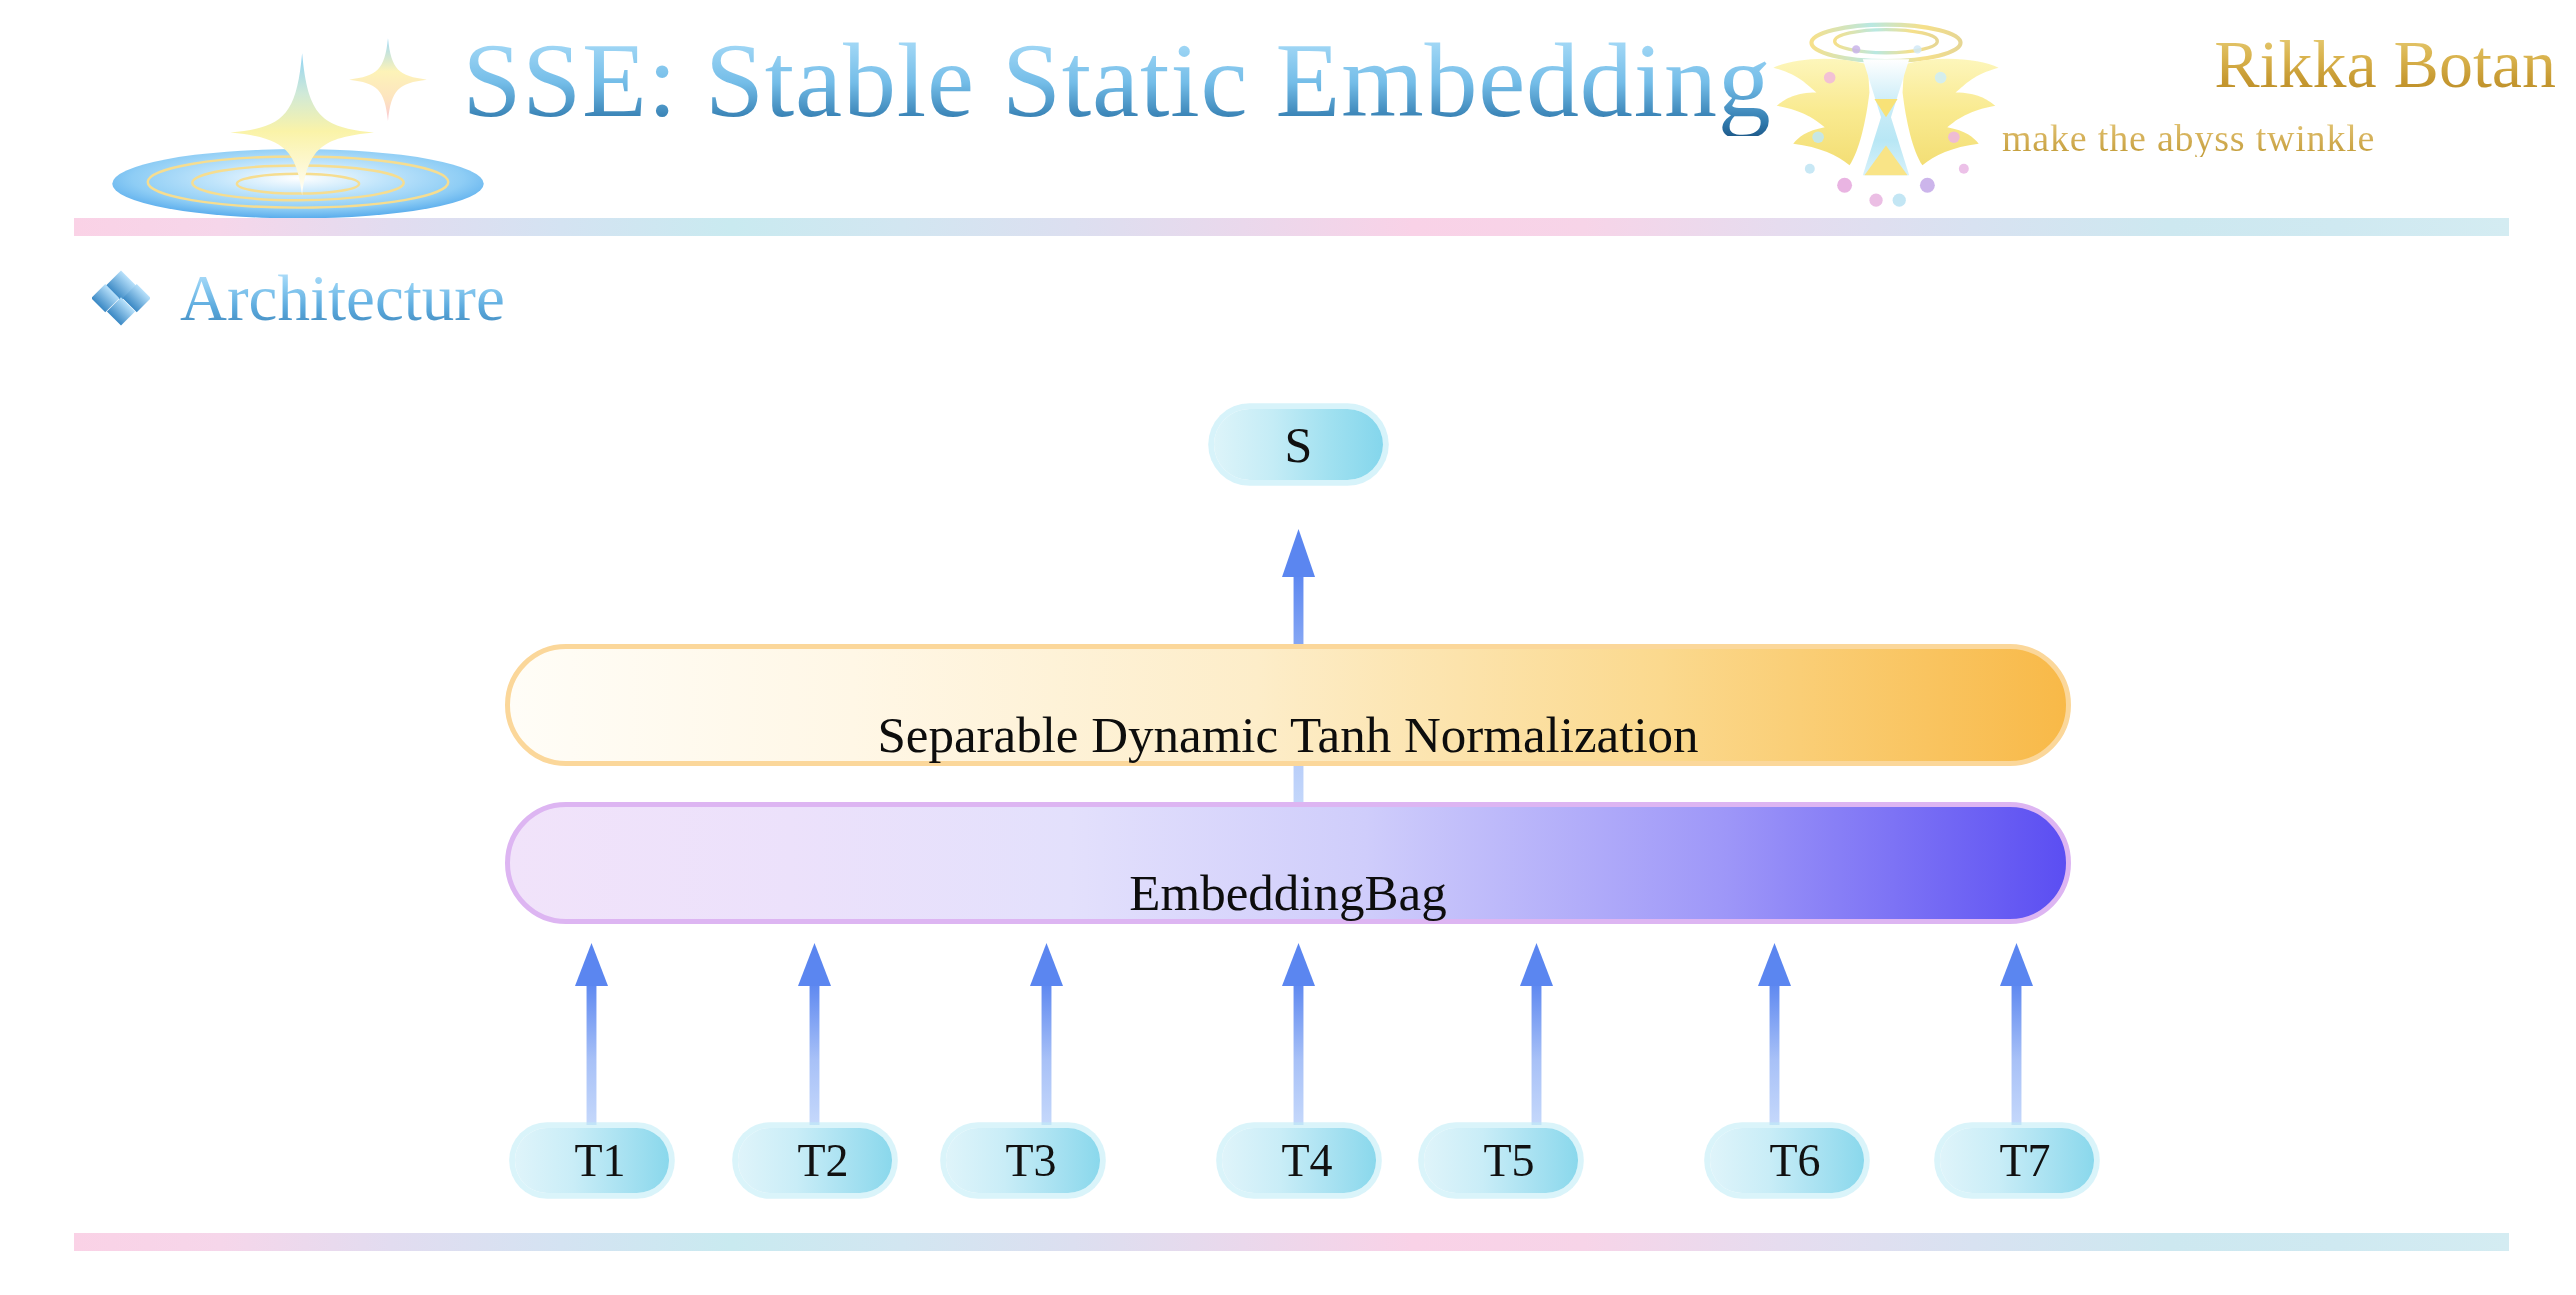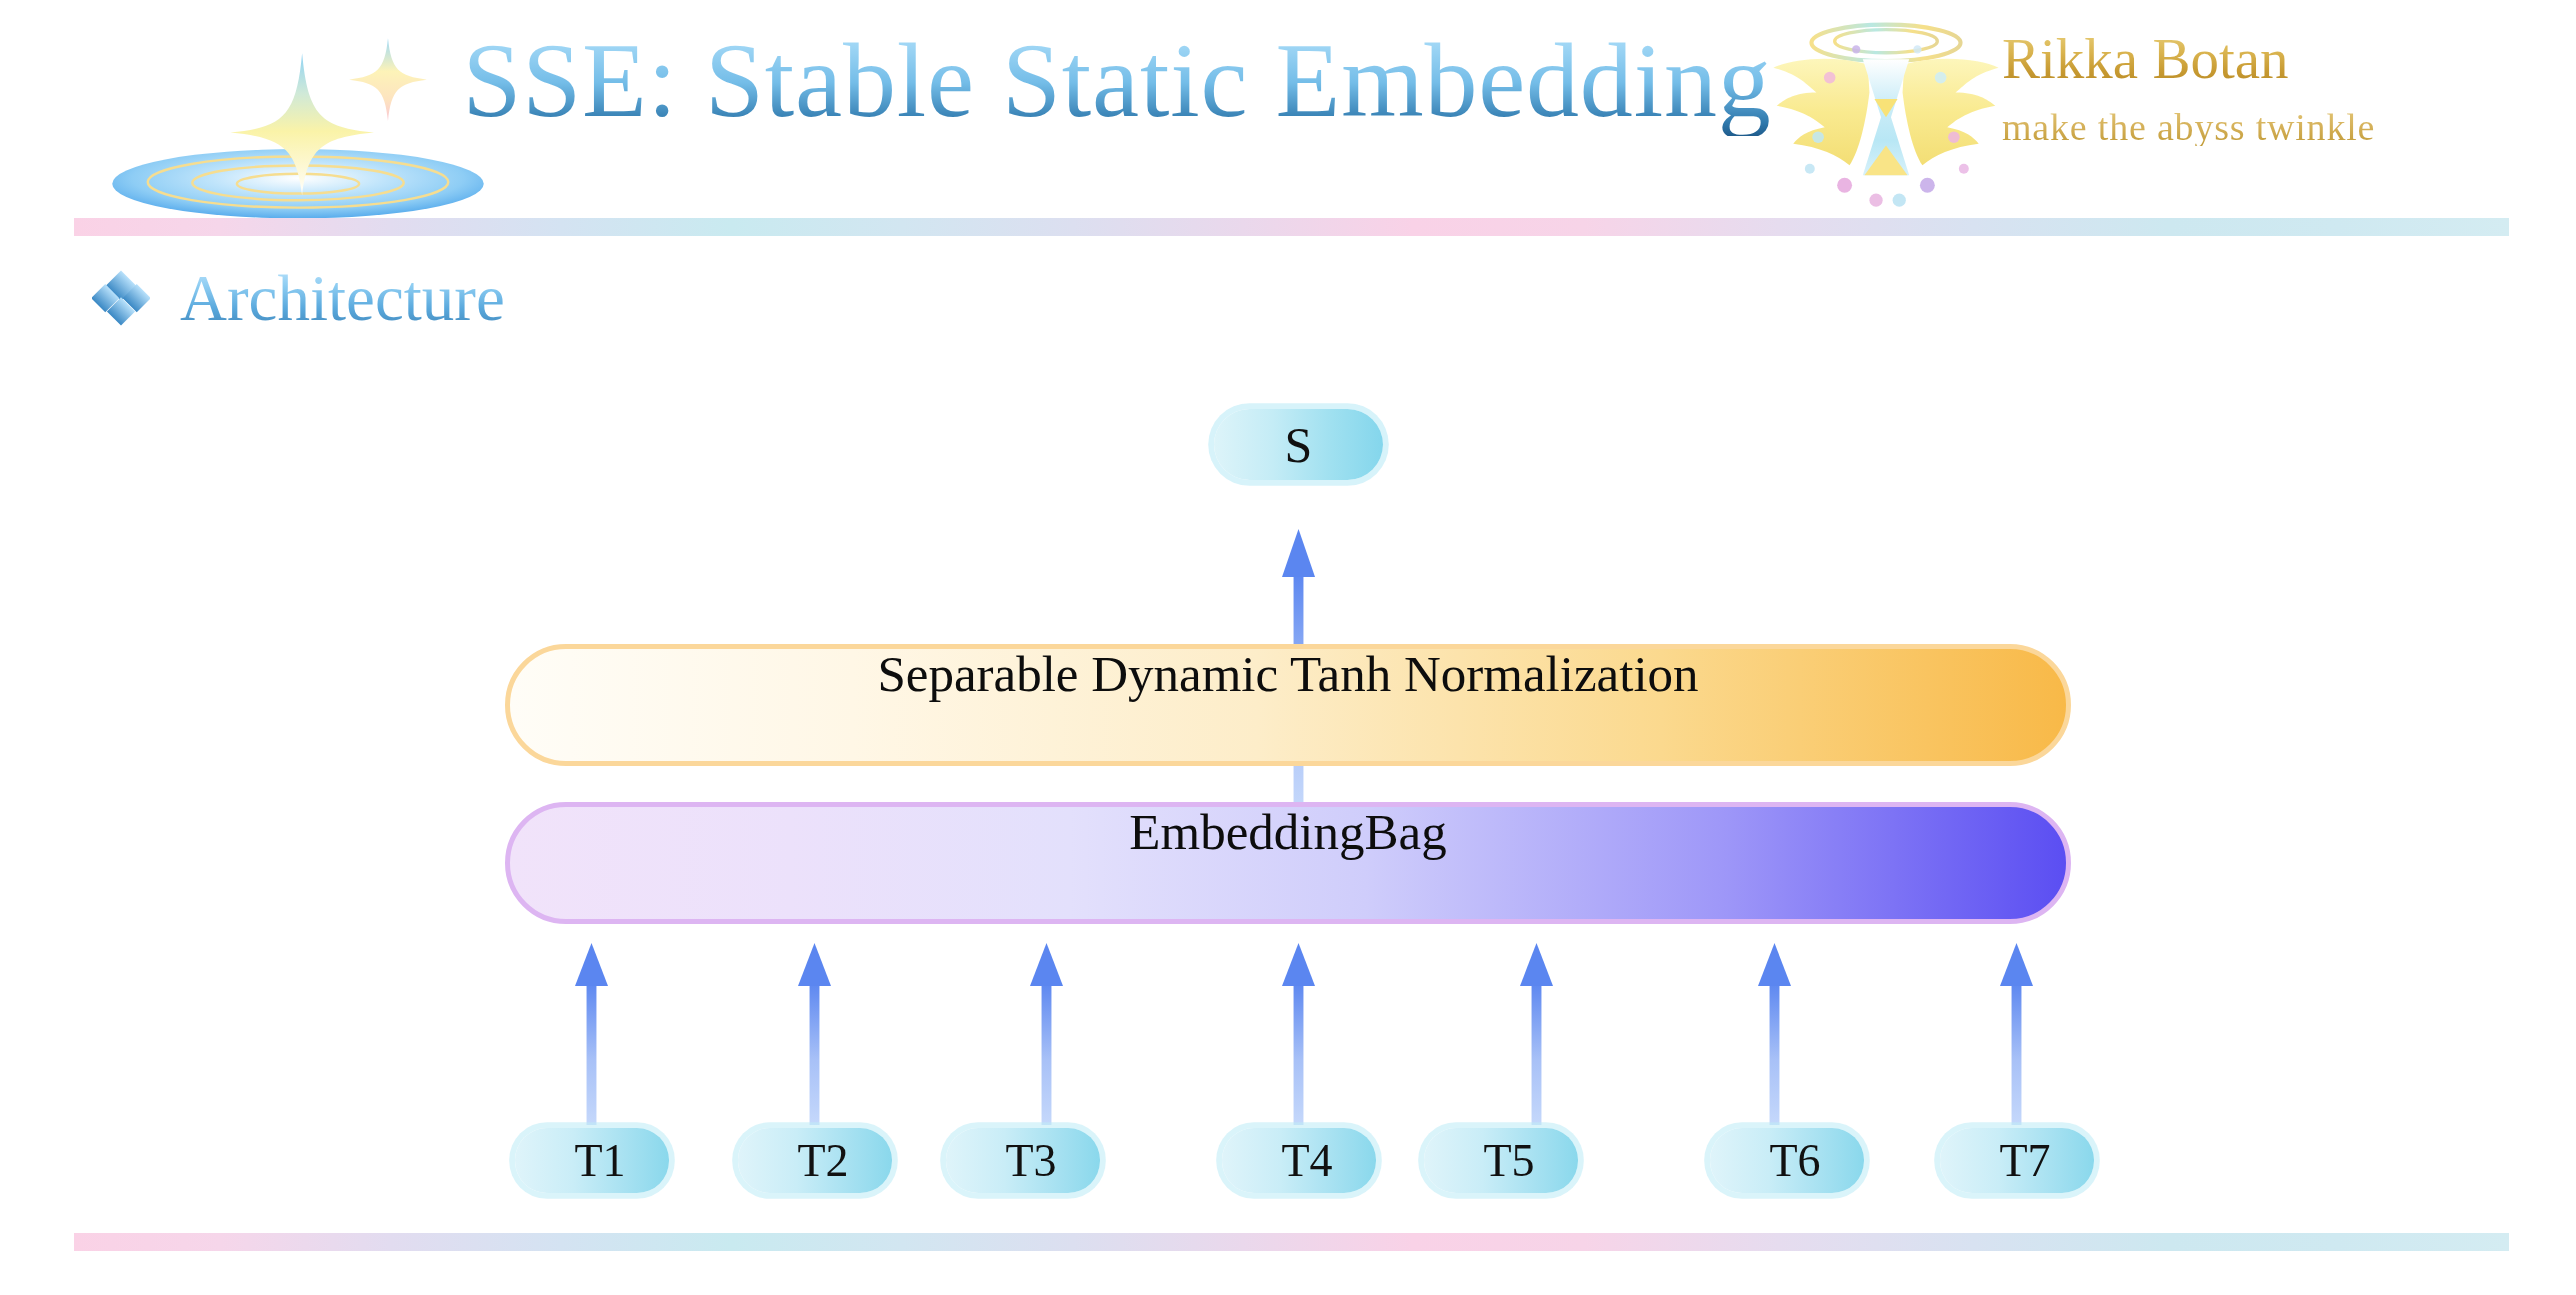--- a/index.html
+++ b/index.html
@@ -18,23 +18,23 @@
     font-size:106px;line-height:1.05;white-space:nowrap;letter-spacing:0.8px;
     background:linear-gradient(180deg,#a8dcf7 0%,#9fd6f5 18%,#74bde8 52%,#2f79ad 88%,#1f5c8c 100%);
     -webkit-background-clip:text;background-clip:text;color:transparent;
     -webkit-text-fill-color:transparent;
   }
 
   #brand{position:absolute;left:1770px;top:8.3px;width:794px;height:207px;}
   #brand-mark{position:absolute;left:0px;top:5px;width:232px;height:207px;}
   #brand-text{position:absolute;left:232px;top:21.5px;width:554px;height:174px;}
   #brand-name{
-    font-size:57px;line-height:1.0;white-space:nowrap;
+    font-size:68px;line-height:1.0;white-space:nowrap;
     background:linear-gradient(180deg,#e8cf7a 0%,#d9b34e 40%,#c79a32 72%,#b88a25 100%);
-    -webkit-background-clip:text;background-clip:text;color:transparent;
+    -webkit-background-clip:text;background-clip:text;color:transparent;text-align:right;
     -webkit-text-fill-color:transparent;
   }
   #brand-tagline{
     margin-top:21px;font-size:38px;line-height:1.0;white-space:nowrap;letter-spacing:0.8px;
     background:linear-gradient(180deg,#e3c677 0%,#d3ae55 55%,#c09a35 100%);
     -webkit-background-clip:text;background-clip:text;color:transparent;
     -webkit-text-fill-color:transparent;
   }
 
   
@@ -68,21 +68,21 @@
     border-radius:36px;
     background:linear-gradient(90deg,#ddf4f9 0%,#c4ecf6 35%,#9fe0f0 70%,#84d6ec 100%);
     box-shadow:0 0 0 5.8px rgba(190,235,247,.62);
     display:flex;align-items:center;justify-content:center;
   }
   #node-output-label{font-size:50px;color:#111;line-height:1;}
 
   
   .layer-bar{
     position:absolute;left:505px;width:1566px;height:122px;border-radius:61px;
-    display:flex;align-items:flex-start;justify-content:center;
+    display:flex;align-items:flex-end;justify-content:center;
     box-sizing:border-box;
   }
   #bar-dytanh{
     top:644px;
     background:linear-gradient(90deg,#fffdf7 0%,#fff7e6 22%,#fdedc9 48%,#fbd98e 74%,#f8b948 100%);
     border:5.8px solid #fbd79a;
   }
   #bar-embeddingbag{
     top:802px;
     background:linear-gradient(90deg,#f1e3fa 0%,#ece1fb 18%,#e3e0fc 36%,#cfcdfb 55%,#9e97f8 78%,#5b4ef2 100%);

